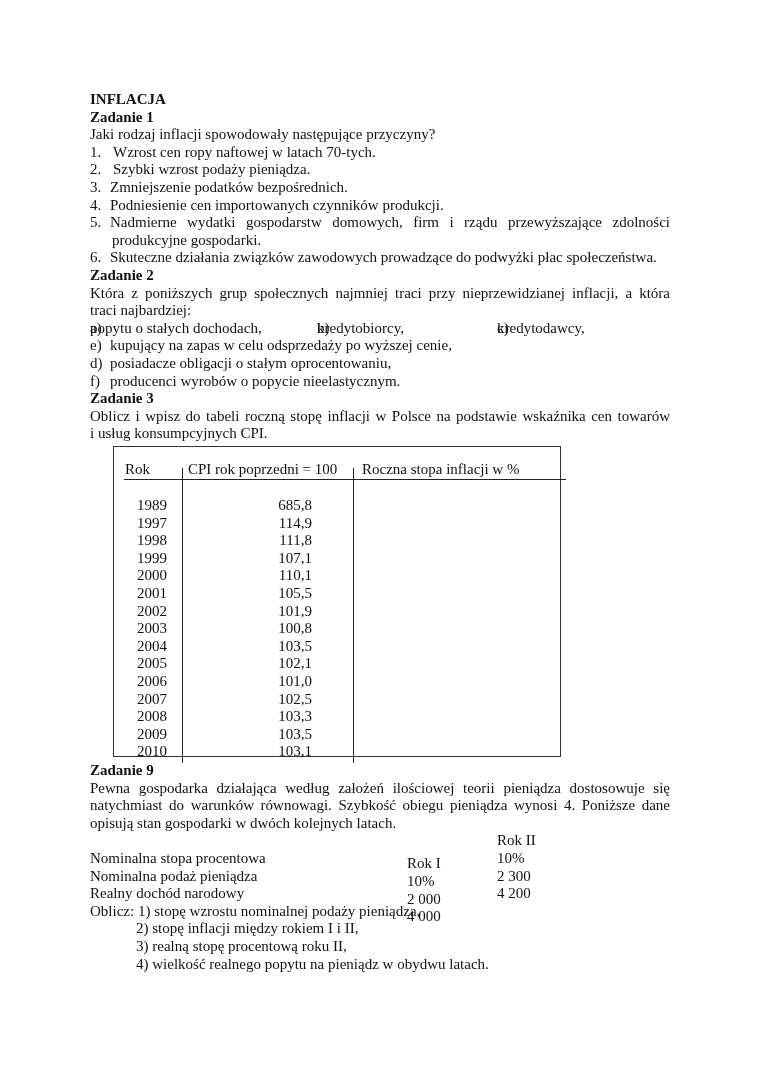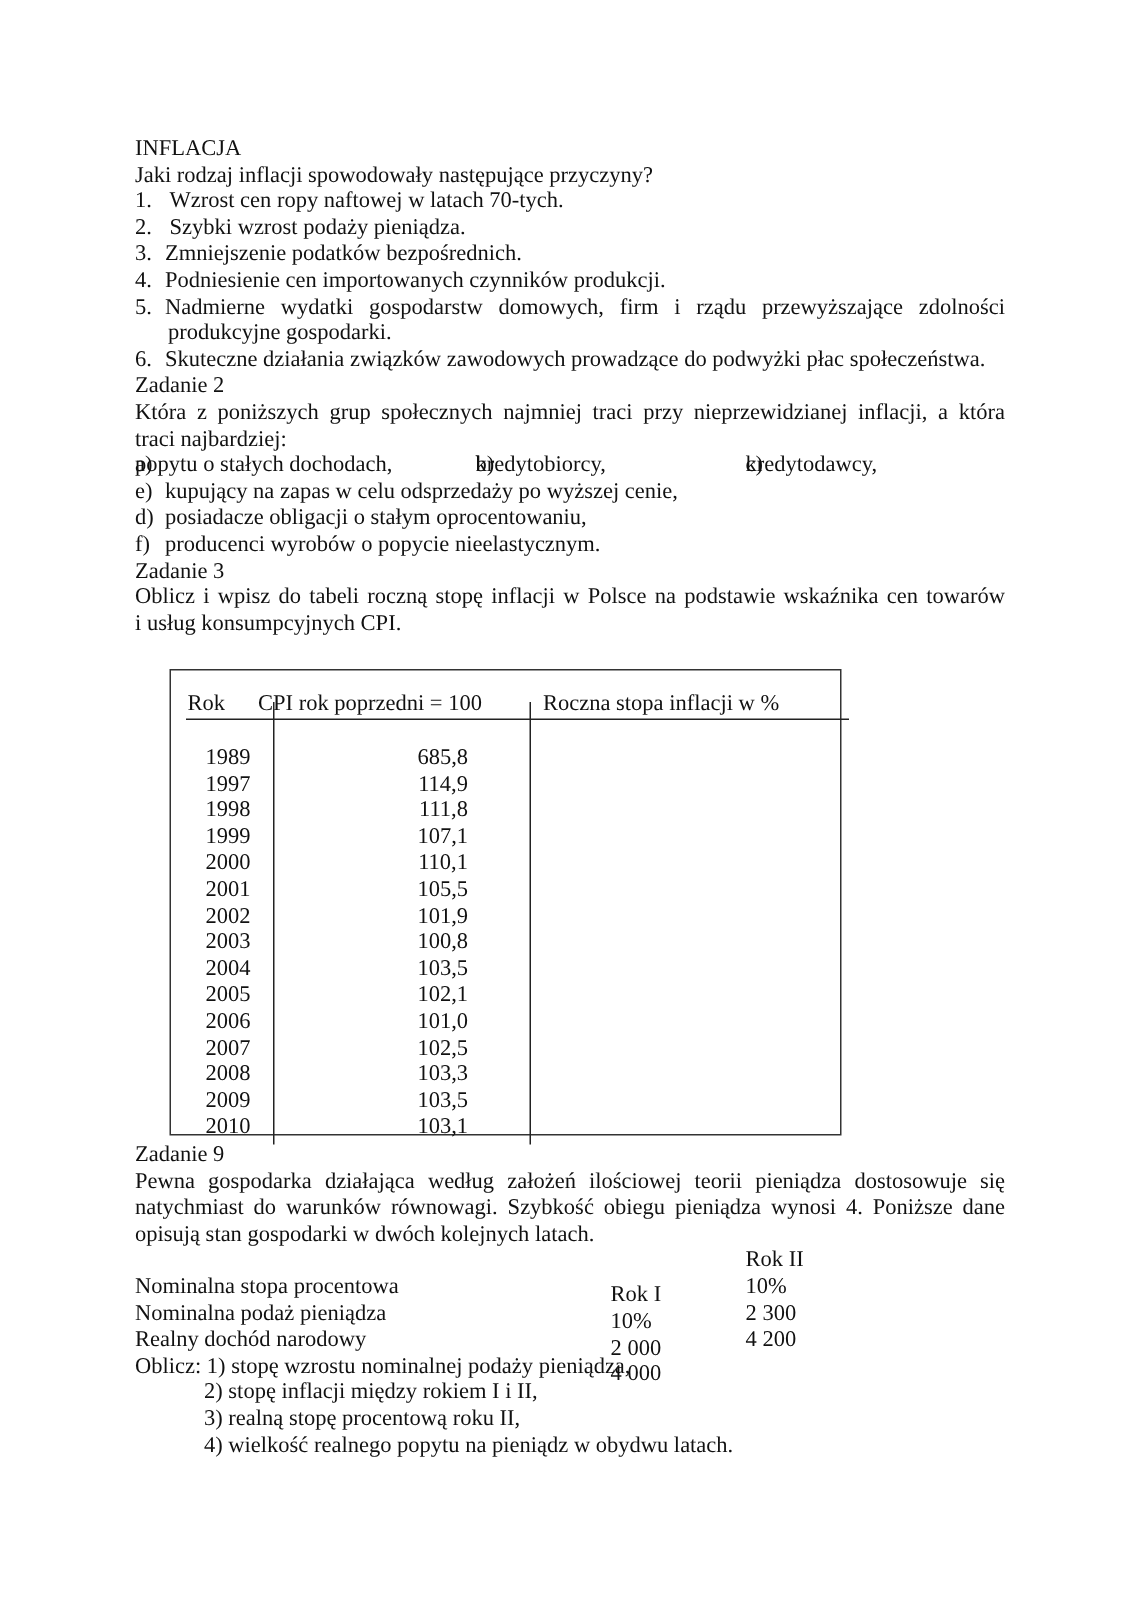--- a/index.html
+++ b/index.html
@@ -3,21 +3,21 @@
 <meta charset="utf-8">
 <style>
   html, body { margin: 0; padding: 0; }
   body {
     width: 760px; height: 1075px; background: #ffffff; position: relative; overflow: hidden;
     font-family: "Liberation Serif", "DejaVu Serif", serif; color: #111111;
     font-size: 15px;
   }
   .page { position: absolute; left: 90px; top: 91px; width: 580px; line-height: 17.6px; }
   .line { white-space: nowrap; height: 17.6px; }
-  .bold { font-weight: normal; }
+  .bold { font-weight: bold; }
   .just { text-align: justify; text-align-last: justify; white-space: normal; }
   .indent-num { display: inline-block; width: 23px; }
   .indent-num-s { display: inline-block; width: 20px; }
   .hang { padding-left: 22px; }
   .opts { position: relative; }
   .opts span { position: absolute; top: 0; }
 
   
   .tbl { position: absolute; left: 113px; top: 446px; width: 448px; height: 311px;
          border: 1.5px solid #333; box-sizing: border-box; }
@@ -33,20 +33,21 @@
   .row4 .c1 { position: absolute; left: 317px; margin-top: 23px; }
   .row4 .c2 { position: absolute; left: 407px; }
   .oblicz-sub { padding-left: 46px; }
 </style>
 </head>
 <body>
 
 <div class="page">
   <div class="line bold">INFLACJA</div>
 
+  <div class="line bold">Zadanie 1</div>
   <div class="line">Jaki rodzaj inflacji spowodowały następujące przyczyny?</div>
   <div class="line"><span class="indent-num">1.</span><span>Wzrost cen ropy naftowej w latach 70-tych.</span></div>
   <div class="line"><span class="indent-num">2.</span><span>Szybki wzrost podaży pieniądza.</span></div>
   <div class="line"><span class="indent-num-s">3.</span><span>Zmniejszenie podatków bezpośrednich.</span></div>
   <div class="line"><span class="indent-num-s">4.</span><span>Podniesienie cen importowanych czynników produkcji.</span></div>
   <div class="line just"><span class="indent-num-s">5.</span><span>Nadmierne wydatki gospodarstw domowych, firm i rządu przewyższające zdolności</span></div>
   <div class="line hang">produkcyjne gospodarki.</div>
   <div class="line"><span class="indent-num-s">6.</span><span>Skuteczne działania związków zawodowych prowadzące do podwyżki płac społeczeństwa.</span></div>
 
   <div class="line bold">Zadanie 2</div>
@@ -70,21 +71,21 @@
   <div class="line"><span class="indent-num-s">d)</span><span>posiadacze obligacji o stałym oprocentowaniu,</span></div>
   <div class="line"><span class="indent-num-s">f)</span><span>producenci wyrobów o popycie nieelastycznym.</span></div>
 
   <div class="line bold">Zadanie 3</div>
   <div class="line just">Oblicz i wpisz do tabeli roczną stopę inflacji w Polsce na podstawie wskaźnika cen towarów</div>
   <div class="line">i usług konsumpcyjnych CPI.</div>
 </div>
 
 <div class="tbl">
   <div class="hdr" style="left:11px">Rok</div>
-  <div class="hdr" style="left:58px">CPI rok poprzedni = 100</div>
+  <div class="hdr" style="left:74px">CPI rok poprzedni = 100</div>
   <div class="hdr" style="left:248px">Roczna stopa inflacji w %</div>
   <div class="hline"></div>
   <div class="vline" style="left:68px"></div>
   <div class="vline" style="left:239px"></div>
 
   <div class="col-year">
     <div>1989</div>
     <div>1997</div>
     <div>1998</div>
     <div>1999</div>

